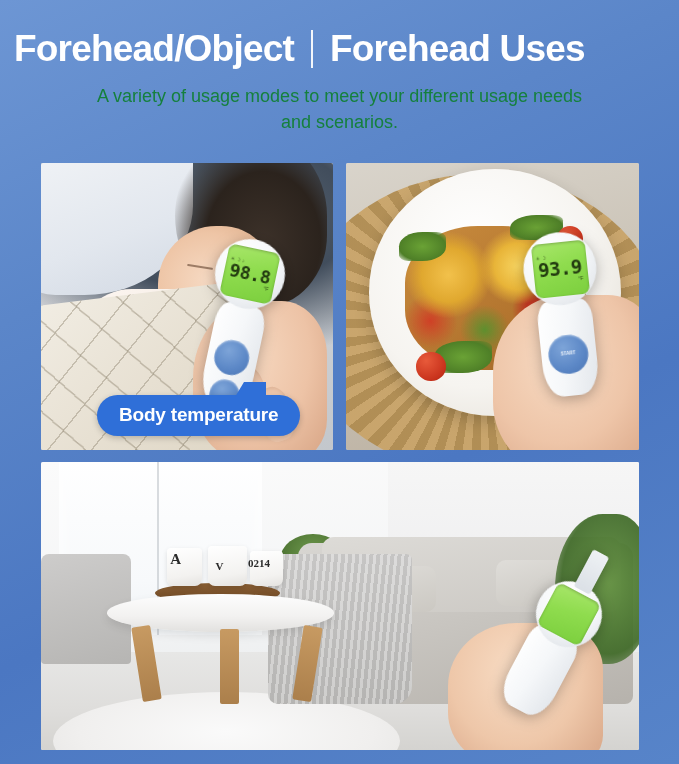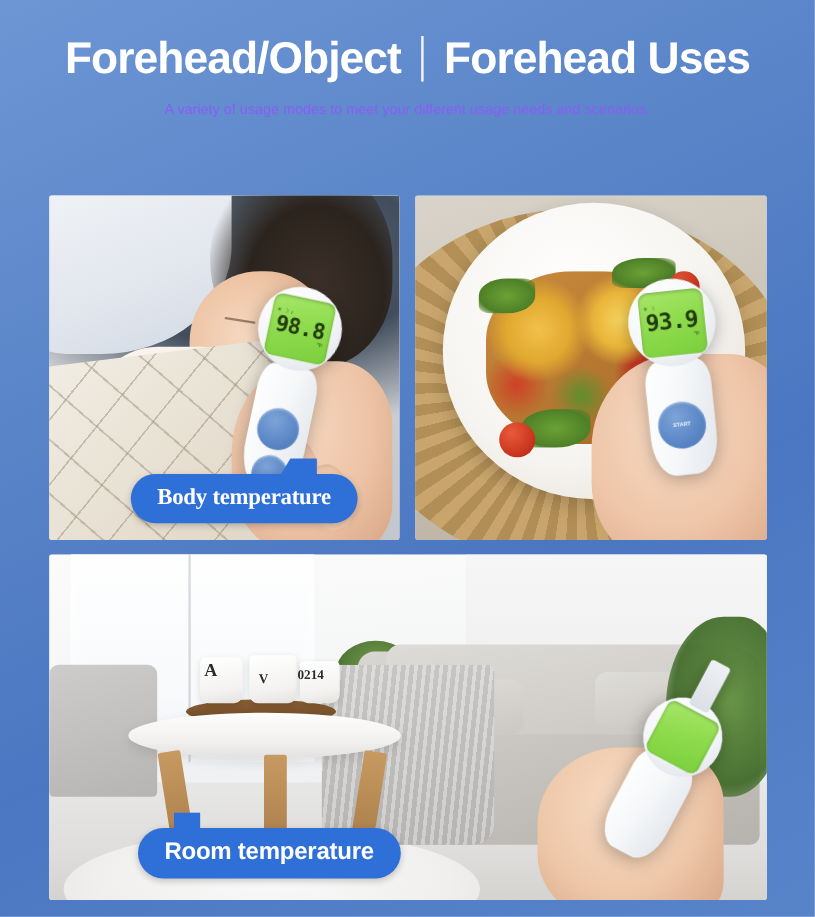--- a/index.html
+++ b/index.html
@@ -18,21 +18,21 @@
 
   
   .header {
     padding-top: 28px;
     text-align: center;
   }
 
   .title-row {
     display: flex;
     align-items: center;
-    justify-content: center;
+    justify-content: flex-start;
     gap: 17px;
     padding: 0 14px;
   }
 
   .title-part {
     color: #ffffff;
     font-size: 37px;
     font-weight: bold;
     letter-spacing: -0.8px;
     line-height: 1.15;
@@ -43,22 +43,22 @@
     width: 2px;
     height: 38px;
     background: #ffffff;
     opacity: 0.92;
     flex: none;
   }
 
   .subtitle {
     margin: 12px auto 0;
     max-width: 492px;
-    color: #8b5cf6;
-    font-size: 12px;
+    color: #15803d;
+    font-size: 18px;
     line-height: 1.45;
     font-weight: normal;
   }
 
   
   .grid {
     position: absolute;
     left: 41px;
     top: 163px;
     width: 598px;
@@ -380,21 +380,21 @@
     position: absolute;
     top: -13px;
     right: 34px;
     width: 0; height: 0;
     border-left: 9px solid transparent;
     border-right: 22px solid #2f6fd8;
     border-top: 0;
     border-bottom: 15px solid #2f6fd8;
     border-bottom-left-radius: 3px;
   }
-  .badge-body   { left: 68px; bottom: 14px; font-family: Liberation Serif, serif; }
+  .badge-body   { left: 56px; bottom: 14px; }
   .badge-object { left: 22px; bottom: 14px; }
   .badge-room   { left: 74px; bottom: 18px; font-size: 20px; }
   .badge-room::after { right: auto; left: 30px; border-right: 0; border-left: 22px solid #2f6fd8; border-bottom-left-radius: 0; border-bottom-right-radius: 3px; }
 </style>
 </head>
 <body>
 
 <div class="header">
   <div class="title-row">
     <span class="title-part">Forehead/Object</span>
@@ -507,15 +507,14 @@
     <div class="thermo" style="right:9%; top:40%; width:11%; height:48%; transform:rotate(28deg);">
       <div class="thermo-body" style="left:10%; top:38%; width:80%; height:64%;"></div>
       <div class="thermo-head">
         <div class="lcd">
           <div class="lcd-reading" style="font-size:9px;"></div>
         </div>
       </div>
       <div class="probe" style="left:36%; top:-26%; width:28%; height:30%;"></div>
     </div>
 
-    <div class="badge badge-room">Room temperature</div>
   </div>
 </div>
 
 </body></html>

